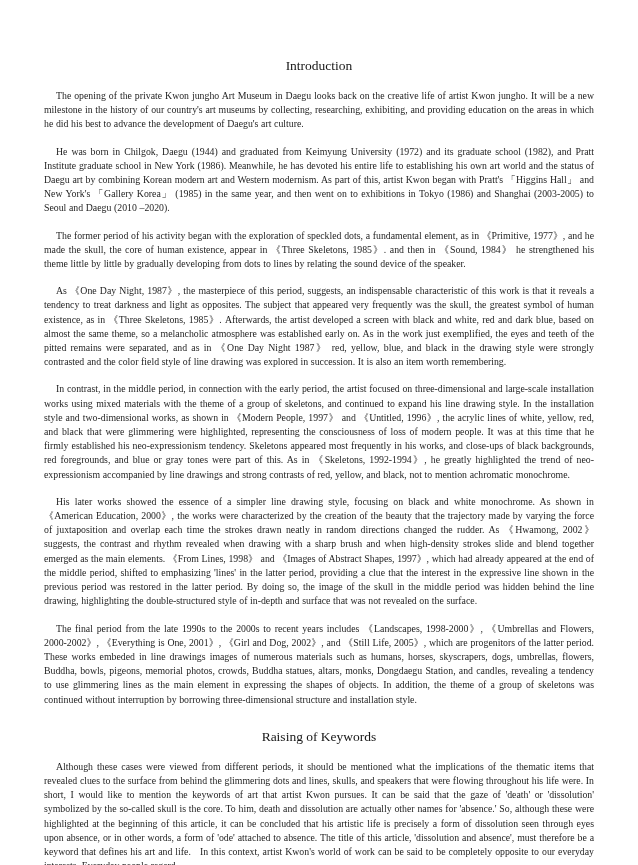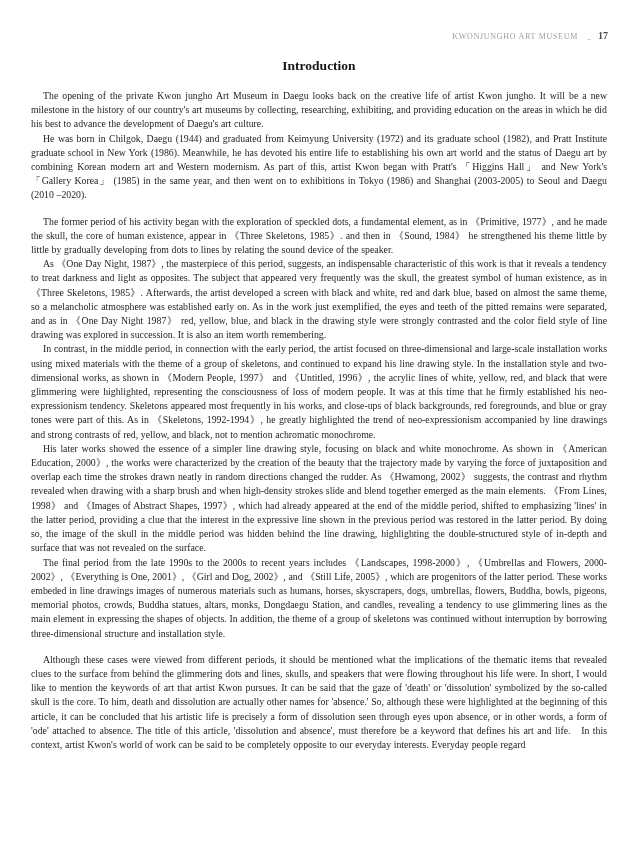--- a/index.html
+++ b/index.html
@@ -45,52 +45,47 @@
   }
   .content {
     position: absolute;
     top: 58px;
     left: 31px;
     width: 576px;
   }
   .section-heading {
     font-family: "Liberation Serif", serif;
     font-size: 13.5px;
-    font-weight: bold;
+    font-weight: normal;
     text-align: center;
     color: #161616;
     margin: 0 0 15px 0;
     padding-top: 9px;
   }
   .section-heading.first {
     padding-top: 0;
   }
   .section-body p {
     font-size: 9.8px;
     line-height: 14.2px;
     text-align: justify;
     text-indent: 12px;
-    margin: 0;
+    margin: 13px;
     color: #1d1d1d;
     word-spacing: 0.2px;
   }
   .section-body {
     margin-bottom: 12px;
   }
 </style>
 </head>
 <body>
 
 <div class="page">
 
-  <div class="page-header">
-    <span class="running-head">KWONJUNGHO ART MUSEUM</span>
-    <span class="running-sep">_</span>
-    <span class="page-number">17</span>
-  </div>
 
   <div class="content">
 
     <section>
       <h2 class="section-heading first">Introduction</h2>
       <div class="section-body">
         <p>The opening of the private Kwon jungho Art Museum in Daegu looks back on the creative life of artist Kwon jungho. It will be a new milestone in the history of our country's art museums by collecting, researching, exhibiting, and providing education on the areas in which he did his best to advance the development of Daegu's art culture.</p>
         <p>He was born in Chilgok, Daegu (1944) and graduated from Keimyung University (1972) and its graduate school (1982), and Pratt Institute graduate school in New York (1986). Meanwhile, he has devoted his entire life to establishing his own art world and the status of Daegu art by combining Korean modern art and Western modernism. As part of this, artist Kwon began with Pratt's 「Higgins Hall」 and New York's 「Gallery Korea」 (1985) in the same year, and then went on to exhibitions in Tokyo (1986) and Shanghai (2003-2005) to Seoul and Daegu (2010 –2020).</p>
       </div>
     </section>
@@ -99,20 +94,21 @@
       <div class="section-body">
         <p>The former period of his activity began with the exploration of speckled dots, a fundamental element, as in 《Primitive, 1977》, and he made the skull, the core of human existence, appear in 《Three Skeletons, 1985》. and then in 《Sound, 1984》 he strengthened his theme little by little by gradually developing from dots to lines by relating the sound device of the speaker.</p>
         <p>As 《One Day Night, 1987》, the masterpiece of this period, suggests, an indispensable characteristic of this work is that it reveals a tendency to treat darkness and light as opposites. The subject that appeared very frequently was the skull, the greatest symbol of human existence, as in 《Three Skeletons, 1985》. Afterwards, the artist developed a screen with black and white, red and dark blue, based on almost the same theme, so a melancholic atmosphere was established early on. As in the work just exemplified, the eyes and teeth of the pitted remains were separated, and as in 《One Day Night 1987》 red, yellow, blue, and black in the drawing style were strongly contrasted and the color field style of line drawing was explored in succession. It is also an item worth remembering.</p>
         <p>In contrast, in the middle period, in connection with the early period, the artist focused on three-dimensional and large-scale installation works using mixed materials with the theme of a group of skeletons, and continued to expand his line drawing style. In the installation style and two-dimensional works, as shown in 《Modern People, 1997》 and 《Untitled, 1996》, the acrylic lines of white, yellow, red, and black that were glimmering were highlighted, representing the consciousness of loss of modern people. It was at this time that he firmly established his neo-expressionism tendency. Skeletons appeared most frequently in his works, and close-ups of black backgrounds, red foregrounds, and blue or gray tones were part of this. As in 《Skeletons, 1992-1994》, he greatly highlighted the trend of neo-expressionism accompanied by line drawings and strong contrasts of red, yellow, and black, not to mention achromatic monochrome.</p>
         <p>His later works showed the essence of a simpler line drawing style, focusing on black and white monochrome. As shown in 《American Education, 2000》, the works were characterized by the creation of the beauty that the trajectory made by varying the force of juxtaposition and overlap each time the strokes drawn neatly in random directions changed the rudder. As 《Hwamong, 2002》 suggests, the contrast and rhythm revealed when drawing with a sharp brush and when high-density strokes slide and blend together emerged as the main elements. 《From Lines, 1998》 and 《Images of Abstract Shapes, 1997》, which had already appeared at the end of the middle period, shifted to emphasizing 'lines' in the latter period, providing a clue that the interest in the expressive line shown in the previous period was restored in the latter period. By doing so, the image of the skull in the middle period was hidden behind the line drawing, highlighting the double-structured style of in-depth and surface that was not revealed on the surface.</p>
         <p>The final period from the late 1990s to the 2000s to recent years includes 《Landscapes, 1998-2000》, 《Umbrellas and Flowers, 2000-2002》, 《Everything is One, 2001》, 《Girl and Dog, 2002》, and 《Still Life, 2005》, which are progenitors of the latter period. These works embeded in line drawings images of numerous materials such as humans, horses, skyscrapers, dogs, umbrellas, flowers, Buddha, bowls, pigeons, memorial photos, crowds, Buddha statues, altars, monks, Dongdaegu Station, and candles, revealing a tendency to use glimmering lines as the main element in expressing the shapes of objects. In addition, the theme of a group of skeletons was continued without interruption by borrowing three-dimensional structure and installation style.</p>
       </div>
     </section>
 
     <section>
+      <h2 class="section-heading">Raising of Keywords</h2>
       <div class="section-body">
         <p>Although these cases were viewed from different periods, it should be mentioned what the implications of the thematic items that revealed clues to the surface from behind the glimmering dots and lines, skulls, and speakers that were flowing throughout his life were. In short, I would like to mention the keywords of art that artist Kwon pursues. It can be said that the gaze of 'death' or 'dissolution' symbolized by the so-called skull is the core. To him, death and dissolution are actually other names for 'absence.' So, although these were highlighted at the beginning of this article, it can be concluded that his artistic life is precisely a form of dissolution seen through eyes upon absence, or in other words, a form of 'ode' attached to absence. The title of this article, 'dissolution and absence', must therefore be a keyword that defines his art and life.&nbsp;&nbsp; In this context, artist Kwon's world of work can be said to be completely opposite to our everyday interests. Everyday people regard</p>
       </div>
     </section>
 
   </div>
 
 </div>
 
 </body></html>

